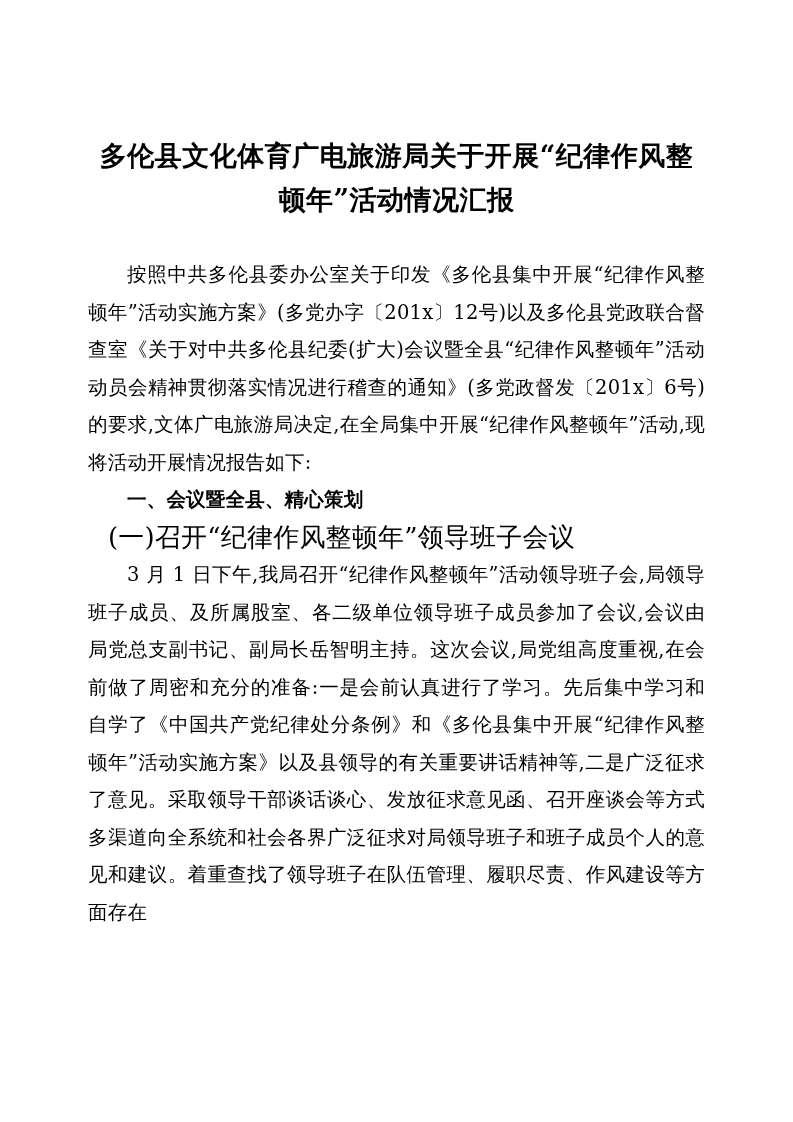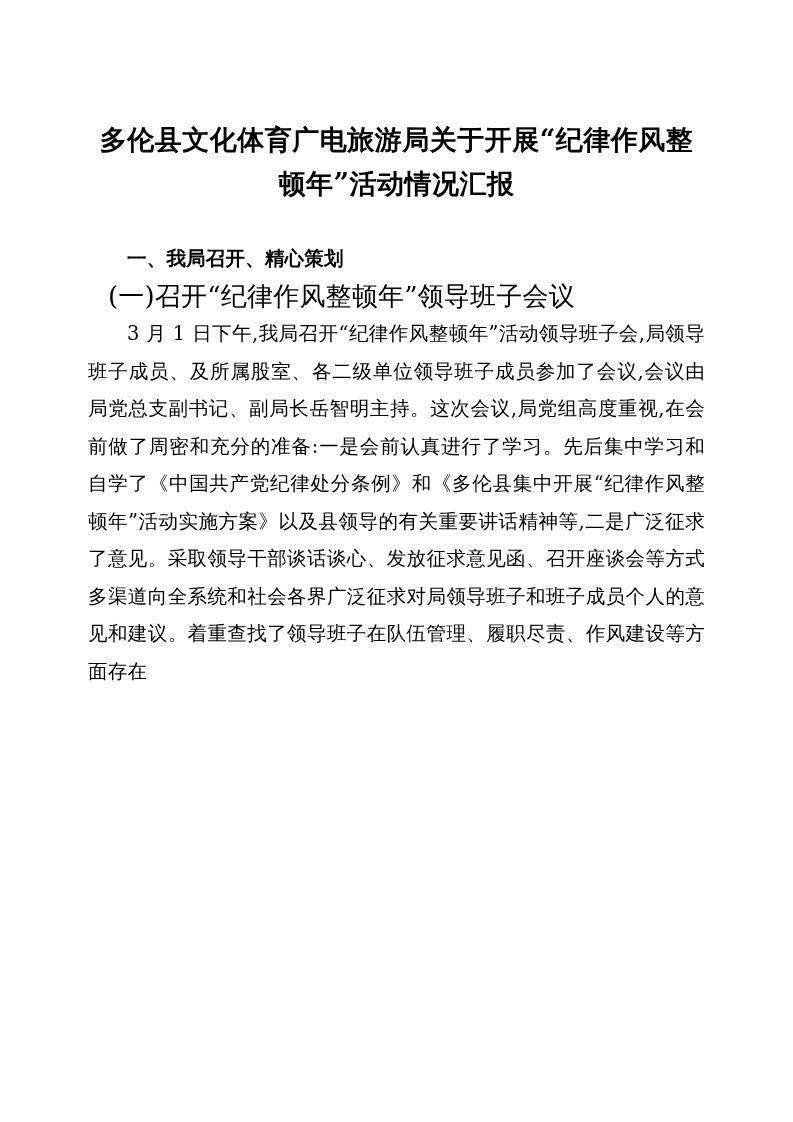--- a/index.html
+++ b/index.html
@@ -21,21 +21,21 @@
     padding: 118px 88px 60px 88px;
     background: #ffffff;
   }
   .doc-title {
     font-family: "DejaVu Serif", serif;
     font-weight: bold;
     font-size: 27px;
     line-height: 44px;
     text-align: center;
     letter-spacing: 0.5px;
-    margin: 0 0 34px 0;
+    margin: 16px 0 34px 0;
     padding: 0 4px;
   }
   p.body-para {
     font-family: "DejaVu Serif", serif;
     font-size: 19.5px;
     line-height: 37.5px;
     text-align: justify;
     text-align-last: left;
     margin: 0;
     text-indent: 39px;
@@ -59,20 +59,21 @@
     letter-spacing: 0.2px;
   }
 </style>
 </head>
 <body>
 
 <div class="page">
 
   <h1 class="doc-title">多伦县文化体育广电旅游局关于开展“纪律作风整顿年”活动情况汇报</h1>
 
+  <p class="body-para">按照中共多伦县委办公室关于印发《多伦县集中开展“纪律作风整顿年”活动实施方案》(多党办字〔201x〕12号)以及多伦县党政联合督查室《关于对中共多伦县纪委(扩大)会议暨全县“纪律作风整顿年”活动动员会精神贯彻落实情况进行稽查的通知》(多党政督发〔201x〕6号)的要求,文体广电旅游局决定,在全局集中开展“纪律作风整顿年”活动,现将活动开展情况报告如下:</p>
 
-  <p class="heading-1">一、我局召开、精心策划</p>
+  <p class="heading-1">一、会议暨全县、精心策划</p>
 
   <p class="heading-2">(一)召开“纪律作风整顿年”领导班子会议</p>
 
   <p class="body-para">3 月 1 日下午,我局召开“纪律作风整顿年”活动领导班子会,局领导班子成员、及所属股室、各二级单位领导班子成员参加了会议,会议由局党总支副书记、副局长岳智明主持。这次会议,局党组高度重视,在会前做了周密和充分的准备:一是会前认真进行了学习。先后集中学习和自学了《中国共产党纪律处分条例》和《多伦县集中开展“纪律作风整顿年”活动实施方案》以及县领导的有关重要讲话精神等,二是广泛征求了意见。采取领导干部谈话谈心、发放征求意见函、召开座谈会等方式多渠道向全系统和社会各界广泛征求对局领导班子和班子成员个人的意见和建议。着重查找了领导班子在队伍管理、履职尽责、作风建设等方面存在</p>
 
 </div>
 
 </body></html>

